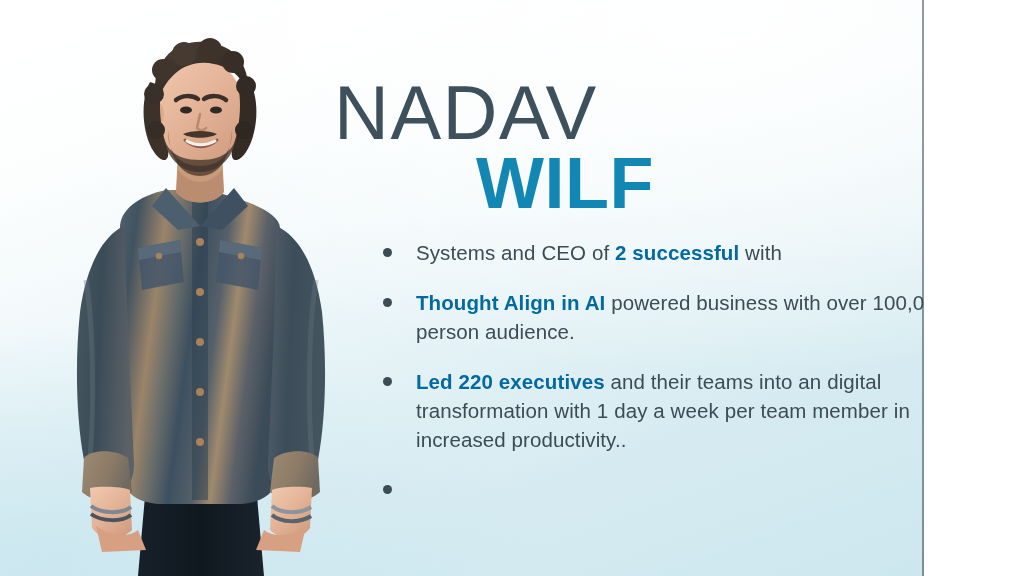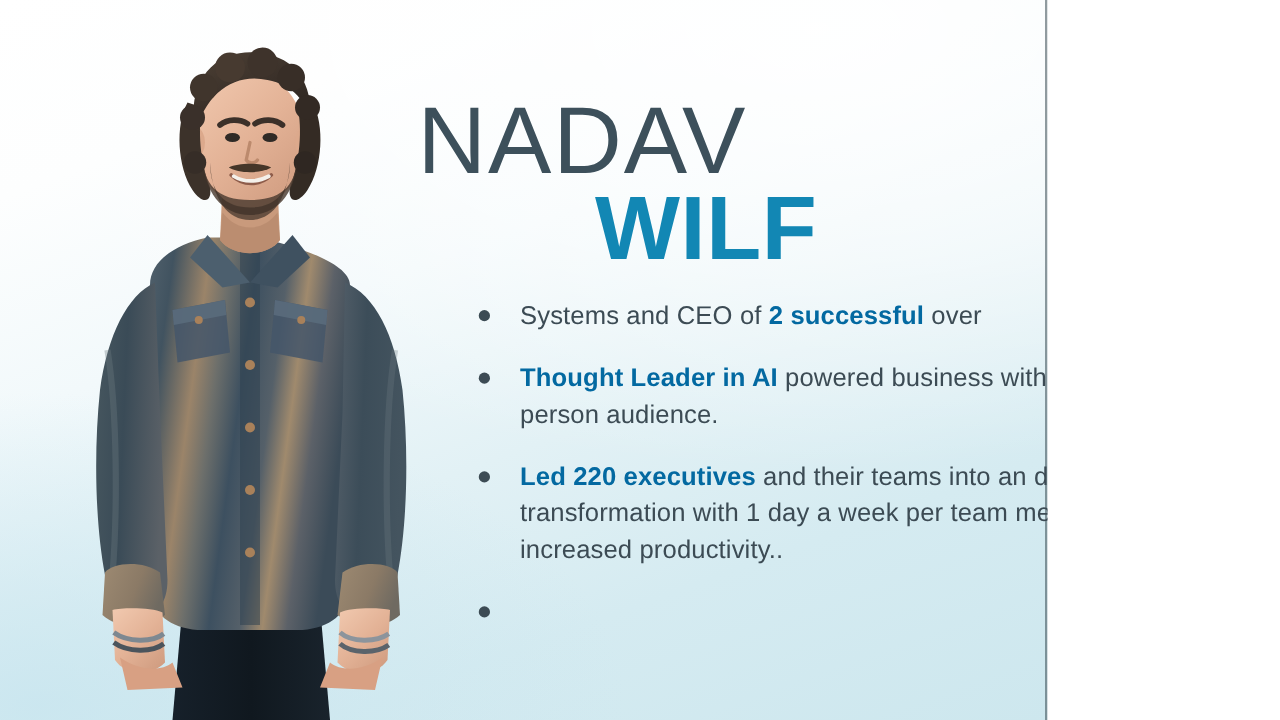--- a/index.html
+++ b/index.html
@@ -8,21 +8,21 @@
     padding: 0;
     background: #ffffff;
   }
   body {
     font-family: "Liberation Sans", sans-serif;
   }
 
   
   #slide {
     position: relative;
-    width: 838px;
+    width: 924px;
     height: 576px;
     overflow: hidden;
     background: #ffffff;
   }
 
   
   .bg {
     position: absolute;
     inset: 0;
     background:
@@ -282,19 +282,19 @@
       <path d="M155 104 C 163 100, 181 100, 189 104 C 181 109, 163 109, 155 104 Z" fill="#453629"></path>
     </svg>
   </div>
 
   <div class="headline">
     <span class="name-first">NADAV</span>
     <span class="name-last">WILF</span>
   </div>
 
   <ul class="bullets" id="bullet-list">
-      <li class="bullet-item"><span class="bullet-dot"></span><span class="bullet-text"><span>Systems and CEO of </span><span class="hl">2 successful</span><span> over</span></span></li>
-      <li class="bullet-item"><span class="bullet-dot"></span><span class="bullet-text"><span class="hl">Thought Leader in AI</span><span> powered business with over 100,000 person audience.</span></span></li>
+      <li class="bullet-item"><span class="bullet-dot"></span><span class="bullet-text"><span>Systems and CEO of </span><span class="hl">2 successful</span><span> with</span></span></li>
+      <li class="bullet-item"><span class="bullet-dot"></span><span class="bullet-text"><span class="hl">Thought Align in AI</span><span> powered business with over 100,000 person audience.</span></span></li>
       <li class="bullet-item"><span class="bullet-dot"></span><span class="bullet-text"><span class="hl">Led 220 executives</span><span> and their teams into an digital transformation with 1 day a week per team member in increased productivity..</span></span></li>
       <li class="bullet-item"><span class="bullet-dot"></span></li>
     </ul>
 
 </div>
 
 </body></html>

